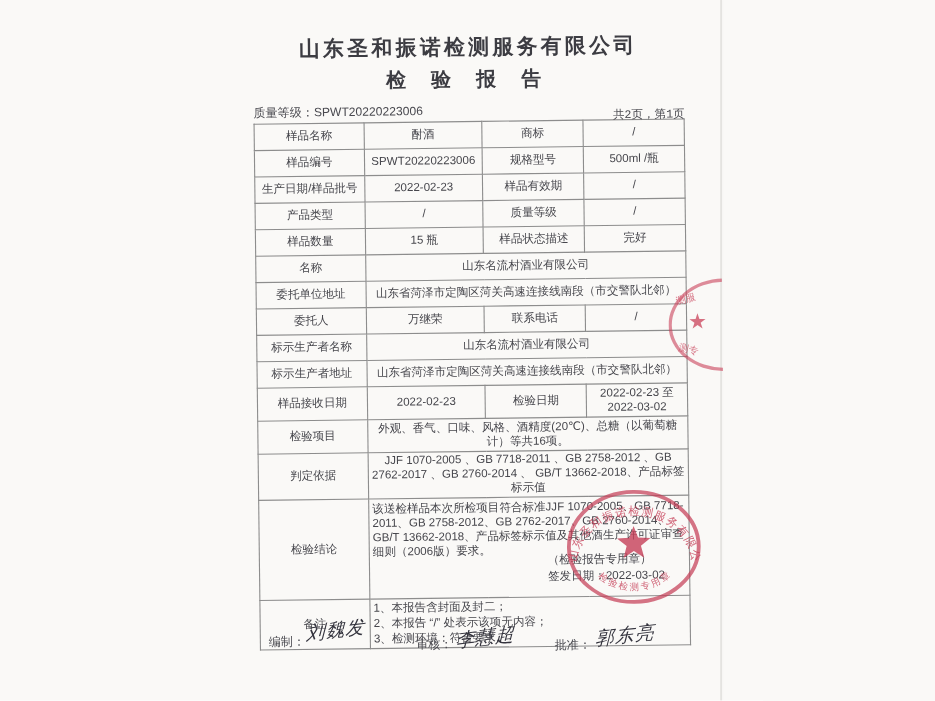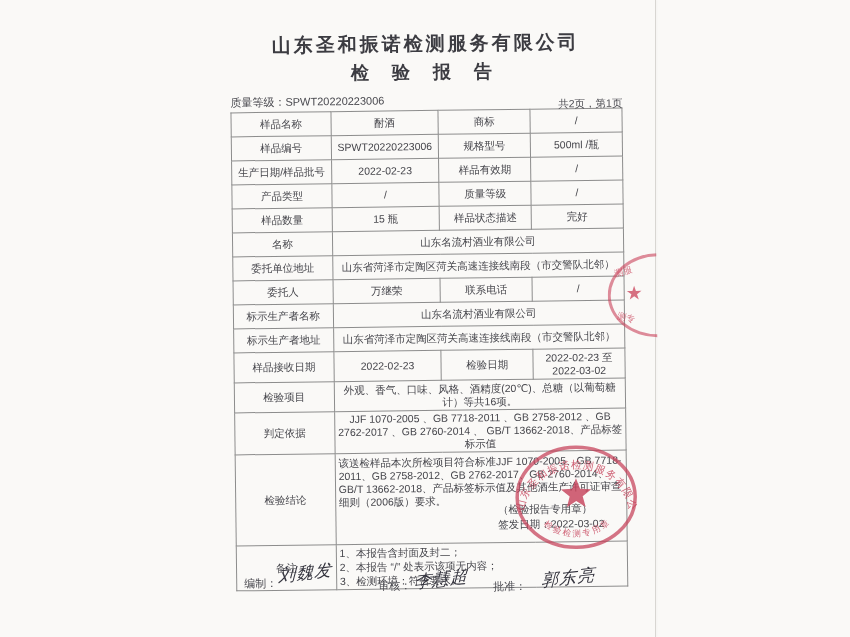--- a/index.html
+++ b/index.html
@@ -22,21 +22,21 @@
     letter-spacing:3px;color:#3c3c42;line-height:24px;white-space:nowrap;
   }
   .report-title{
     margin:0 0 6px;text-align:center;font-size:18px;font-weight:bold;
     letter-spacing:9px;color:#3c3c42;line-height:24px;
   }
   .meta-row{
     display:flex;justify-content:space-between;align-items:flex-end;
     font-size:11px;height:18px;margin-bottom:2px;color:#4a4a50;
   }
-  .meta-row .pagination{transform:translateY(5px);font-size:10.5px;}
+  .meta-row .pagination{transform:translateY(5px);font-size:10.5px;font-family:Liberation Mono, monospace;}
   table.report{
     width:100%;border-collapse:collapse;table-layout:fixed;
     font-size:10.5px;color:#46464c;
   }
   table.report td{
     border:1px solid #8d8d8d;text-align:center;vertical-align:middle;
     padding:1px 3px;line-height:13px;overflow:hidden;
   }
   td.lbl{font-weight:normal;}
   td.left{text-align:left;}
@@ -180,21 +180,21 @@
           </td>
         </tr>
       </tbody>
     </table>
 
     <div class="footer">
       <span class="sig-label" style="left:8px;top:10px;">编制：</span>
       <span class="sig-hand" style="left:42px;top:-4px;">刘魏发</span>
       <span class="sig-label" style="left:142px;top:14px;">审核：</span>
       <span class="sig-hand" style="left:178px;top:4px;">李慧超</span>
-      <span class="sig-label" style="left:257px;top:16px;">批准：</span>
+      <span class="sig-label" style="left:268px;top:16px;">批准：</span>
       <span class="sig-hand" style="left:305px;top:4px;">郭东亮</span>
     </div>
 
     <svg class="seal-big" width="150" height="128" viewBox="0 0 150 128">
       <defs>
         <path id="sealTop" d="M 22 80 A 53 46 0 1 1 128 80" fill="none"></path>
         <path id="sealBot" d="M 38 86 A 46 40 0 0 0 112 86" fill="none"></path>
       </defs>
       <ellipse cx="75" cy="63" rx="59" ry="50" fill="none" stroke="rgba(197,62,88,0.72)" stroke-width="3.5"></ellipse>
       <polygon points="75,44 79,54.5 90.2,55.1 81.5,62.1 84.4,72.9 75,66.8 65.6,72.9 68.5,62.1 59.8,55.1 71,54.5" fill="rgba(197,62,88,0.8)"></polygon>

